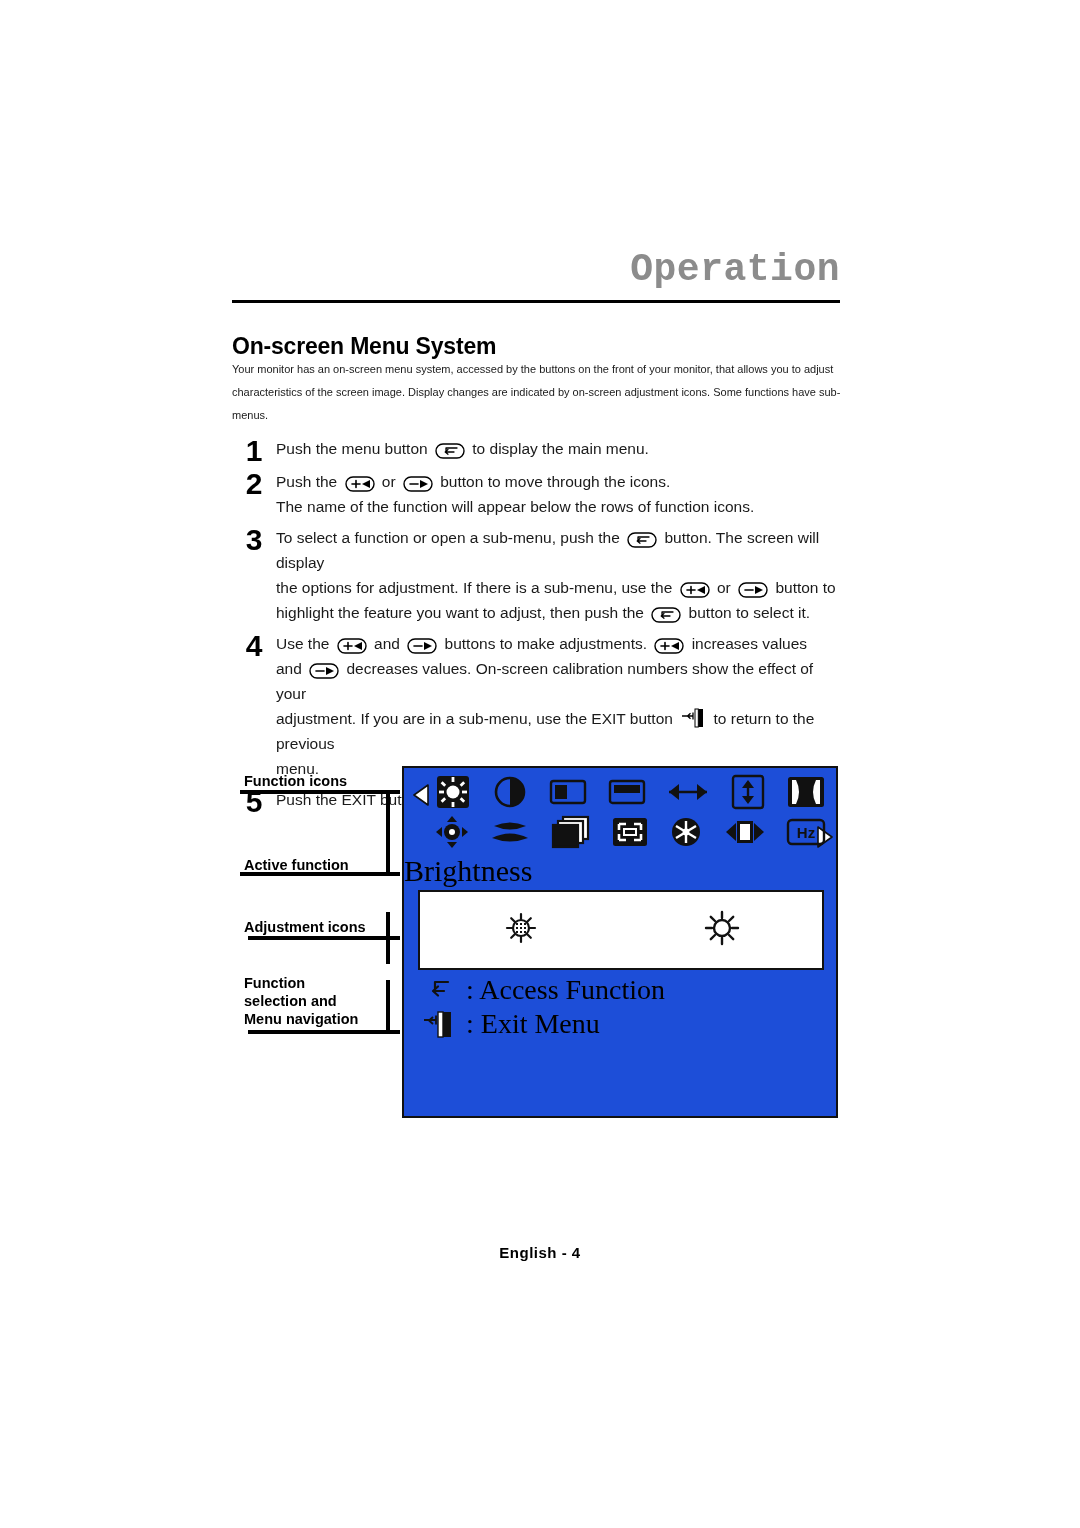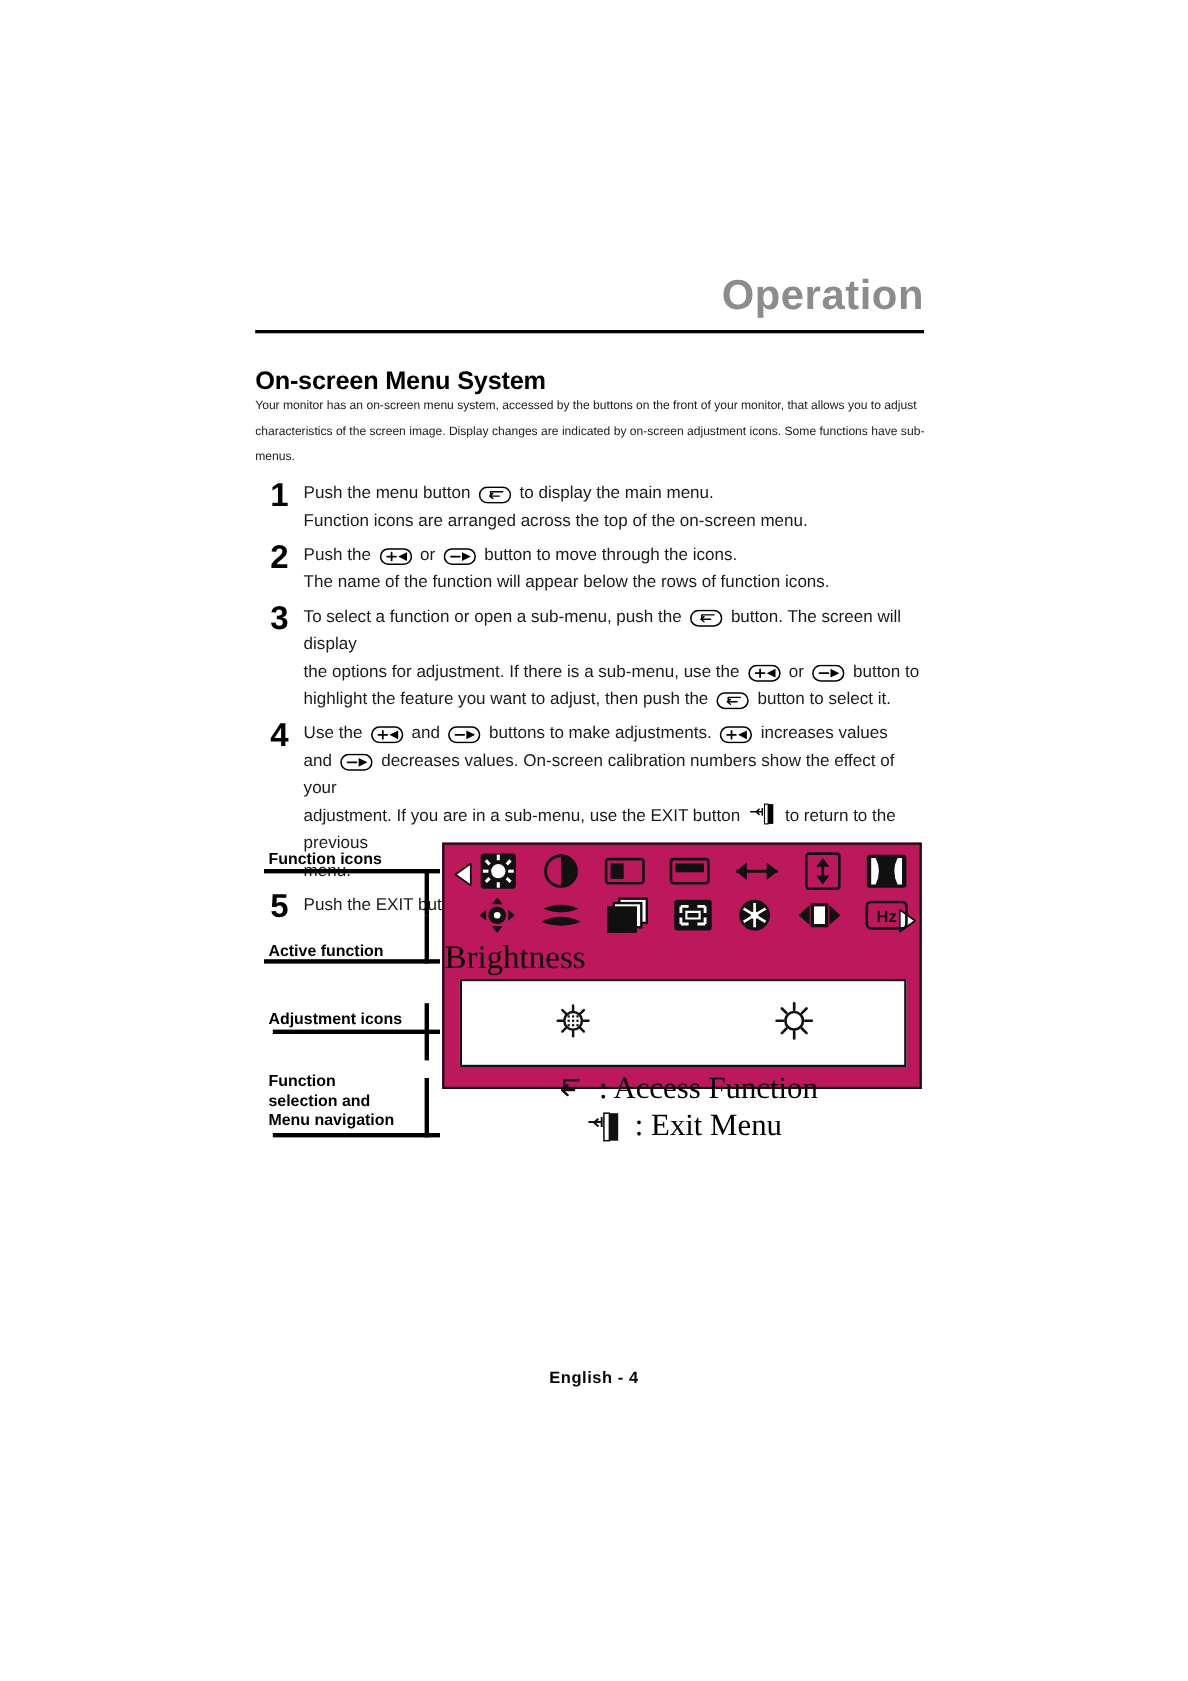--- a/index.html
+++ b/index.html
@@ -20,20 +20,21 @@
   .page-title {
     position: absolute;
     left: 232px;
     top: 248px;
     width: 608px;
     text-align: right;
     font-size: 38px;
     font-weight: bold;
     color: #8c8c8c;
     letter-spacing: 0.5px;
+    font-family: Liberation Mono, monospace;
   }
   .title-rule {
     position: absolute;
     left: 232px;
     top: 300px;
     width: 608px;
     height: 3px;
     background: #000;
   }
 
@@ -92,22 +93,22 @@
     margin: 0 3px;
   }
   .btn-ic svg { display: block; }
 
   
   .osd {
     position: absolute;
     left: 402px;
     top: 766px;
     width: 436px;
-    height: 224px;
-    background: #be185d;
+    height: 352px;
+    background: #1d4ed8;
     border: 2px solid #111;
     box-sizing: border-box;
   }
   .osd-iconrow {
     position: absolute;
     left: 0; top: 0;
     width: 100%;
     height: 84px;
   }
   .osd-icons-1, .osd-icons-2 {
@@ -168,21 +169,20 @@
     position: absolute;
     left: 18px;
     top: 206px;
     width: 400px;
   }
   .legend-row {
     display: flex;
     align-items: center;
     height: 32px;
     margin-bottom: 2px;
-    justify-content: center;
   }
   .legend-ic {
     width: 44px;
     flex: 0 0 44px;
     display: flex;
     align-items: center;
     justify-content: flex-start;
   }
   .legend-text {
     font-family: "Liberation Serif", serif;
@@ -244,21 +244,20 @@
     <div class="step-num">1</div>
     <div class="step-body">
       <span>Push the menu button</span>
       <span class="btn-ic">
         <svg width="30" height="16" viewBox="0 0 30 16">
             <rect x="1" y="1" width="28" height="14" rx="7" fill="none" stroke="#000" stroke-width="1.4"></rect>
             <path d="M22 5 H11 M11 5 V9 M11 9 H19 M13 6.6 L10.2 9 L13 11.2" fill="none" stroke="#000" stroke-width="1.3" stroke-linejoin="round" stroke-linecap="round"></path>
           </svg>
       </span>
       <span>to display the main menu.</span><br>
-      <span>Function icons are arranged across the top of the on-screen menu.</span>
     </div>
   </div>
 
   <div class="step">
     <div class="step-num">2</div>
     <div class="step-body">
       <span>Push the</span>
       <span class="btn-ic">
         <svg width="30" height="16" viewBox="0 0 30 16">
             <rect x="1" y="1" width="28" height="14" rx="7" fill="none" stroke="#000" stroke-width="1.4"></rect>

